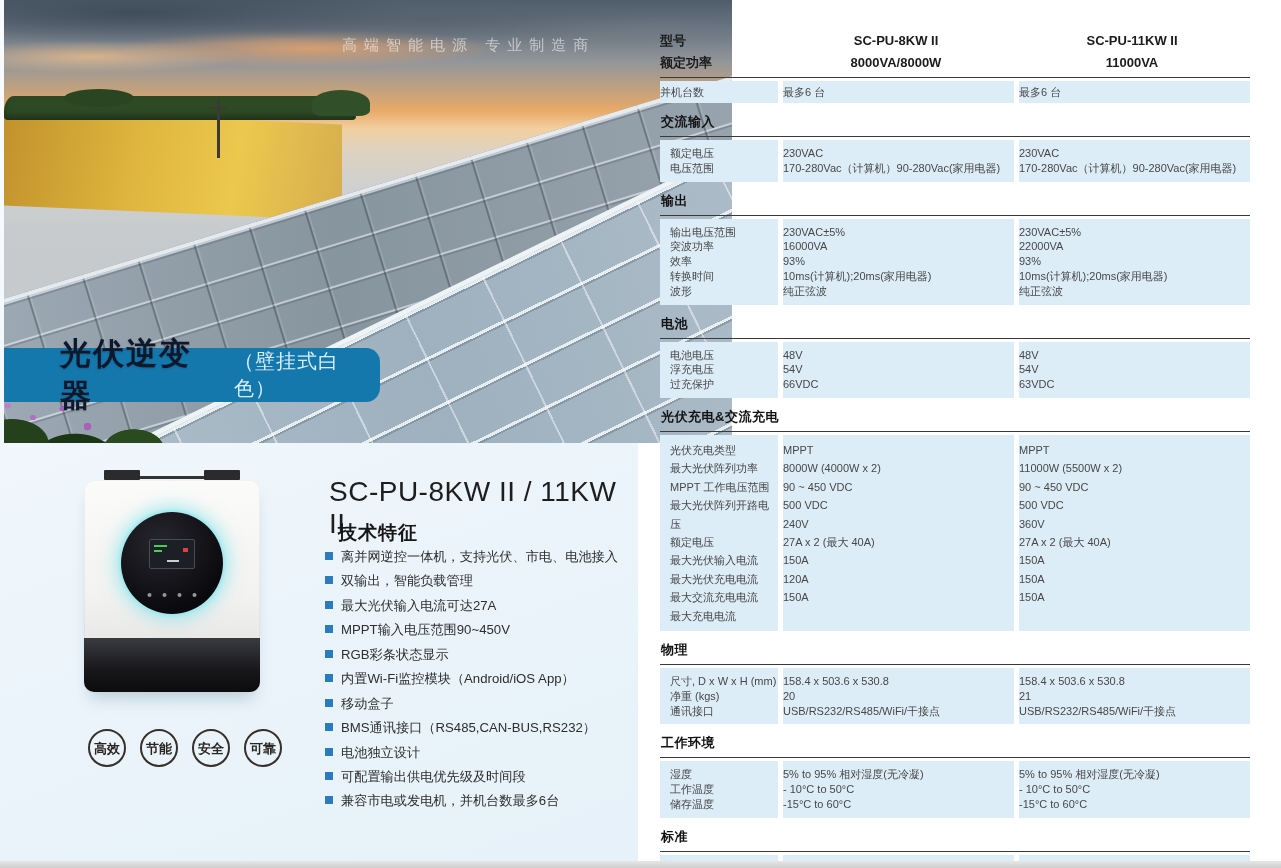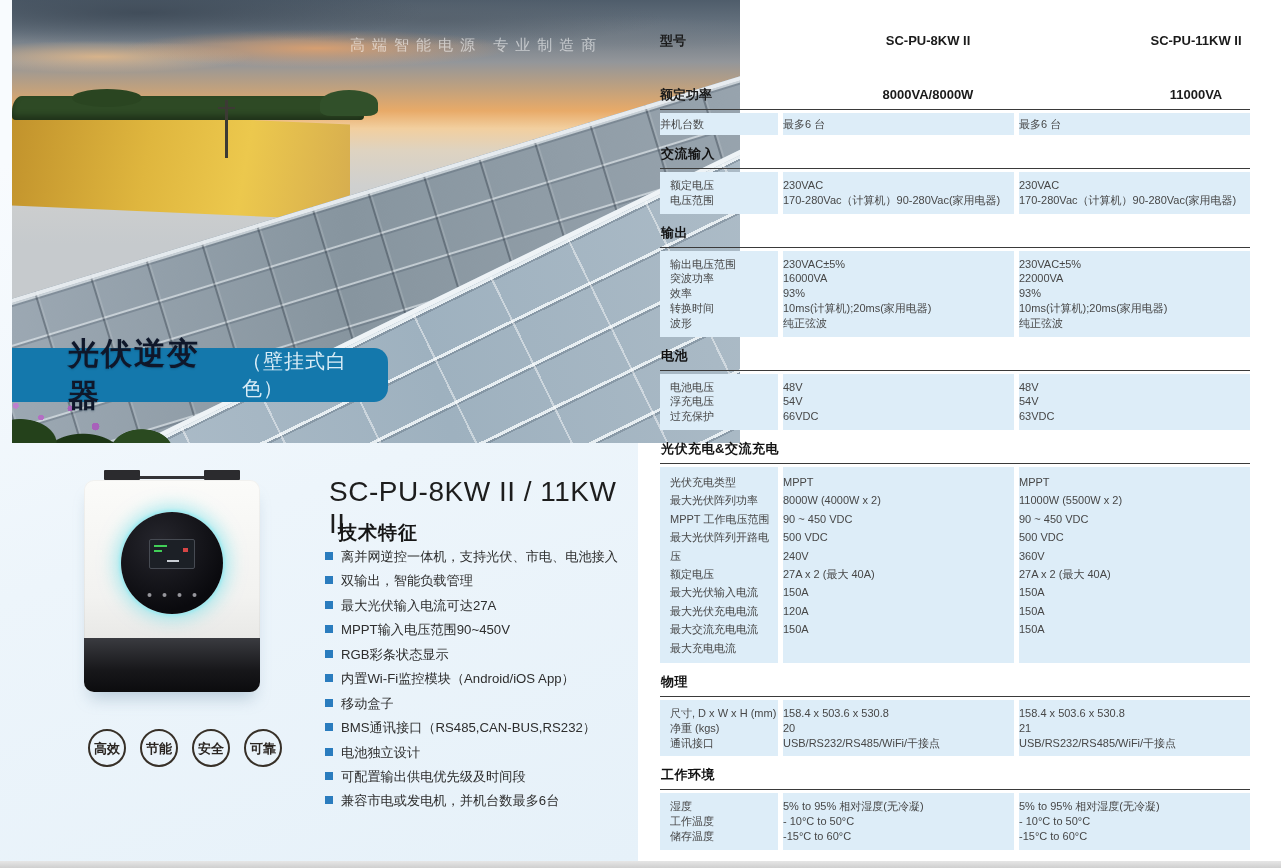--- a/index.html
+++ b/index.html
@@ -5,21 +5,21 @@
   * { margin:0; padding:0; box-sizing:border-box; }
   html,body { background:#ffffff; }
   body { font-family:"Liberation Sans","DejaVu Sans",sans-serif; }
   .page { position:relative; width:1281px; height:868px; background:#ffffff; overflow:hidden; }
 
   
   .left-panel { position:absolute; left:0; top:0; width:638px; height:861px;
     background:linear-gradient(160deg,#f8fbfe 15%,#edf5fb 55%,#e6f1f9 100%); }
 
   
-  .photo { position:absolute; left:12px; top:0; width:728px; height:443px; overflow:hidden;
+  .photo { position:absolute; left:4px; top:0; width:728px; height:443px; overflow:hidden;
     background:linear-gradient(180deg,#4f5d6b 0%,#6b7783 7%,#93969a 14%,#c0a17e 20%,#e8aa68 25%,#f2cf9f 29%,#ded3c1 34%,#cfd0cf 42%,#c6cacd 55%); }
   .clouds { position:absolute; left:0; top:0; width:100%; height:210px;
     background:
       radial-gradient(55% 22% at 18% 6%, rgba(62,74,87,.9), transparent 70%),
       radial-gradient(45% 18% at 58% 9%, rgba(84,95,106,.75), transparent 70%),
       radial-gradient(38% 13% at 42% 23%, rgba(242,166,103,.75), transparent 70%),
       radial-gradient(30% 11% at 12% 27%, rgba(246,193,134,.7), transparent 70%),
       radial-gradient(40% 12% at 80% 16%, rgba(116,124,132,.55), transparent 70%); }
   .trees { position:absolute; left:0; top:96px; width:352px; height:24px; background:#2e4a25;
     border-radius:10px 14px 4px 4px / 16px 18px 4px 4px; box-shadow:inset 0 -4px 6px rgba(0,0,0,.35); }
@@ -94,21 +94,21 @@
 
   
   .model-title { position:absolute; left:329px; top:476px; font-size:28px; font-weight:normal; color:#1d1d1d; letter-spacing:.5px; }
   .features-heading { position:absolute; left:338px; top:520px; font-size:19px; font-weight:bold; color:#161616; letter-spacing:1px; }
   .features { position:absolute; left:325px; top:550px; width:312px; list-style:none; }
   .features li { display:flex; align-items:flex-start; margin-bottom:10.2px; font-size:13.2px; color:#2e2e2e; line-height:1.08; }
   .features .bullet { flex:0 0 8px; width:8px; height:8px; background:#2a7cbe; margin:2px 8px 0 0; }
 
   
   .spec-panel { position:absolute; left:660px; top:30px; width:590px; color:#454545; }
-  .head-grid { display:grid; grid-template-columns:118px 236px 236px;gap:32px; }
+  .head-grid { display:grid; grid-template-columns:118px 236px 236px; }
   .head-grid > div { font-size:13px; font-weight:bold; color:#1b1b1b; line-height:22px; }
   .head-grid .hv { text-align:center; }
   .head-rule { border-bottom:1.5px solid #3a3a3a; margin-top:3px; }
 
   .sec-title { font-size:13px; font-weight:bold; color:#121212; padding:10px 1px 5px 1px;
     border-bottom:1.4px solid #3a3a3a; letter-spacing:.5px; }
   .band { display:grid; grid-template-columns:118px 231px 231px; column-gap:5px; margin-top:3px; }
   .band .col { background:#ddedf8; padding:6px 0; font-size:11px; line-height:14.8px; color:#474747; }
   .band.tall .col { line-height:18.4px; }
   .band.single .col { padding:3px 0; line-height:16px; }

